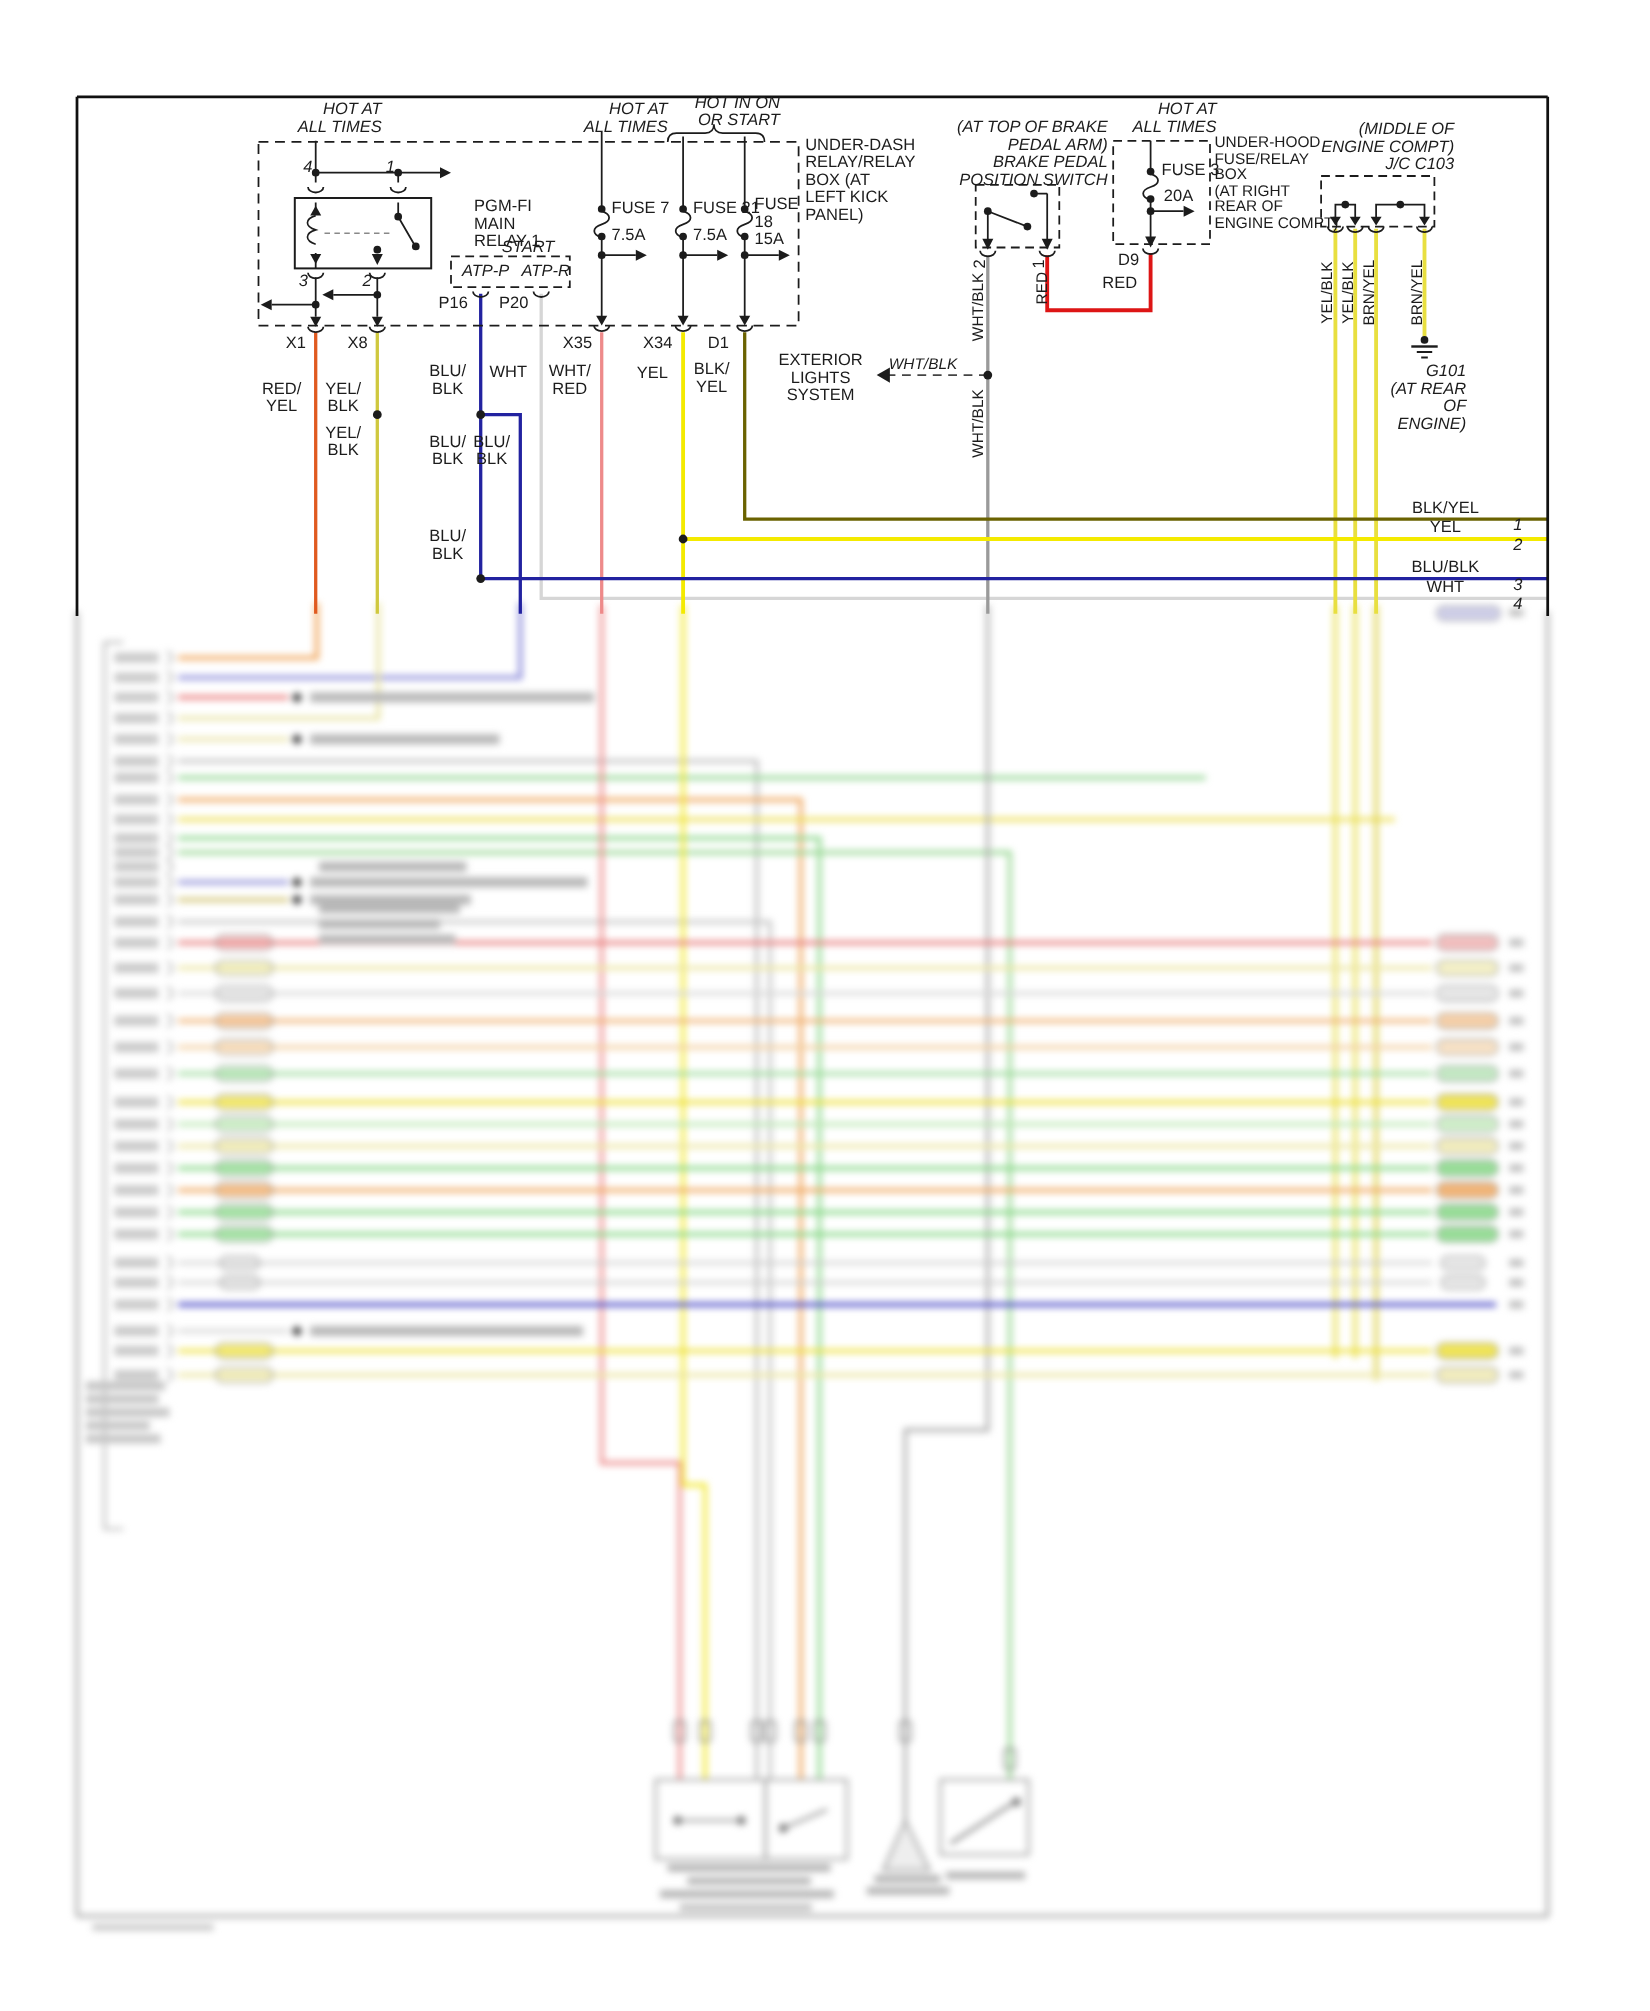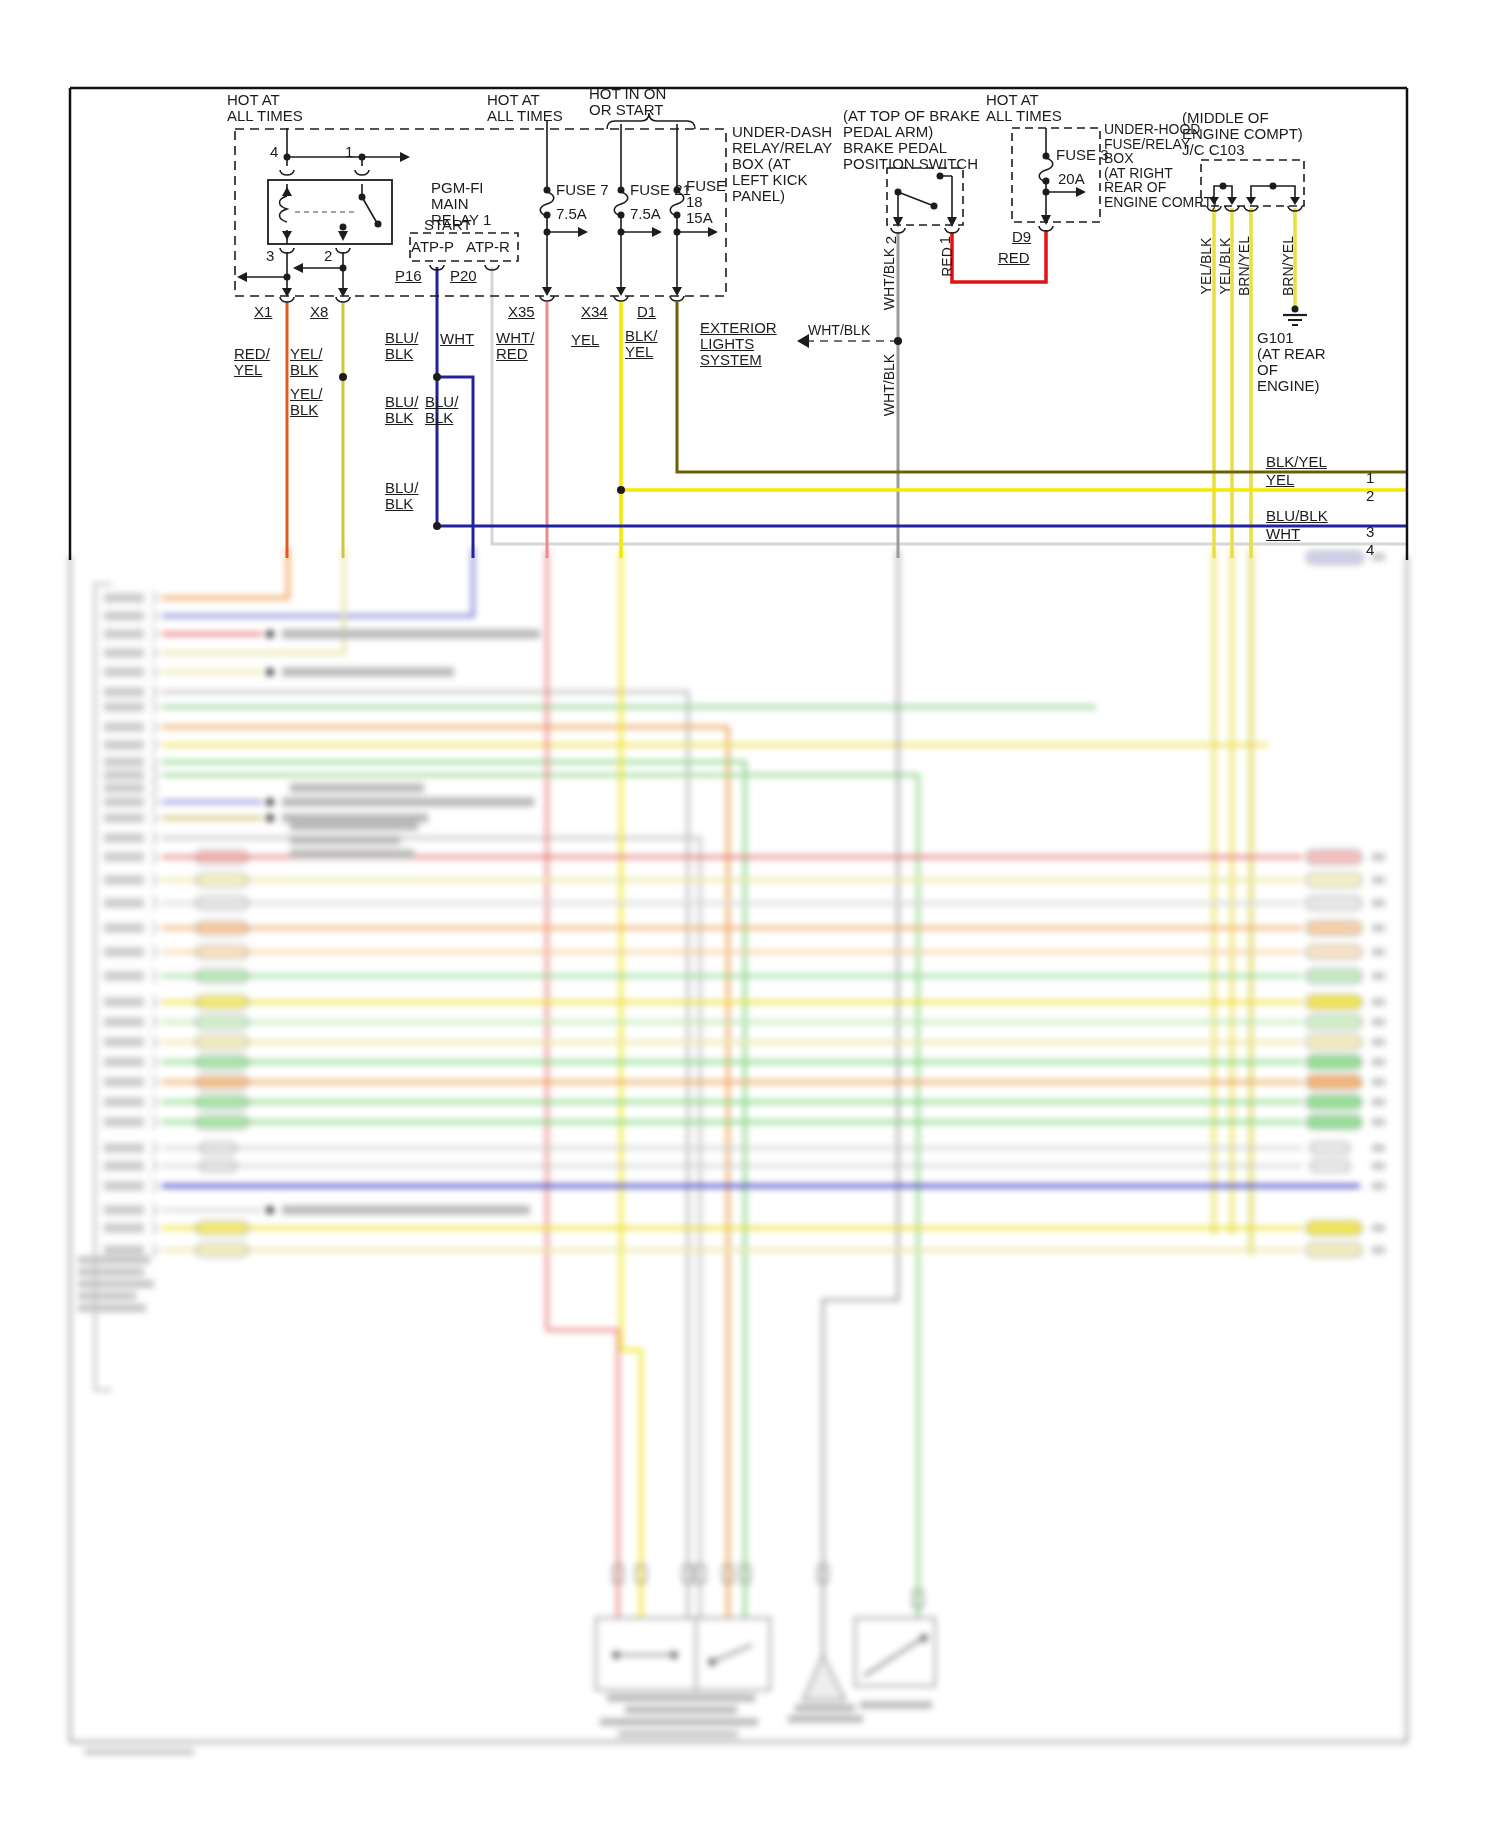--- a/index.html
+++ b/index.html
@@ -1,21 +1,21 @@
 <!DOCTYPE html>
 <html><head>
 <meta charset="utf-8">
 <style>
   html,body{margin:0;padding:0;background:#ffffff;}
   #page{position:relative;width:1500px;height:1828px;background:#fff;
         font-family:"Liberation Sans",sans-serif;color:#1c1c1c;overflow:hidden;}
   svg{position:absolute;left:0;top:0;}
   .lbl{position:absolute;font-size:15px;line-height:16px;white-space:pre-line;color:#1c1c1c;}
-  .c{text-align:left;}
-  .r{text-align:left;text-decoration:underline;}
+  .c{text-align:right;font-style:italic;}
+  .r{text-align:center;}
   .rot{transform:rotate(-90deg);transform-origin:center center;white-space:nowrap;text-align:center;}
   #blurwrap{position:absolute;left:0;top:0;width:1500px;height:1828px;filter:blur(3.4px);}
 </style>
 </head>
 <body>
 
 <div id="page">
 
   <div id="blurwrap">
   <svg width="1500" height="1828">

